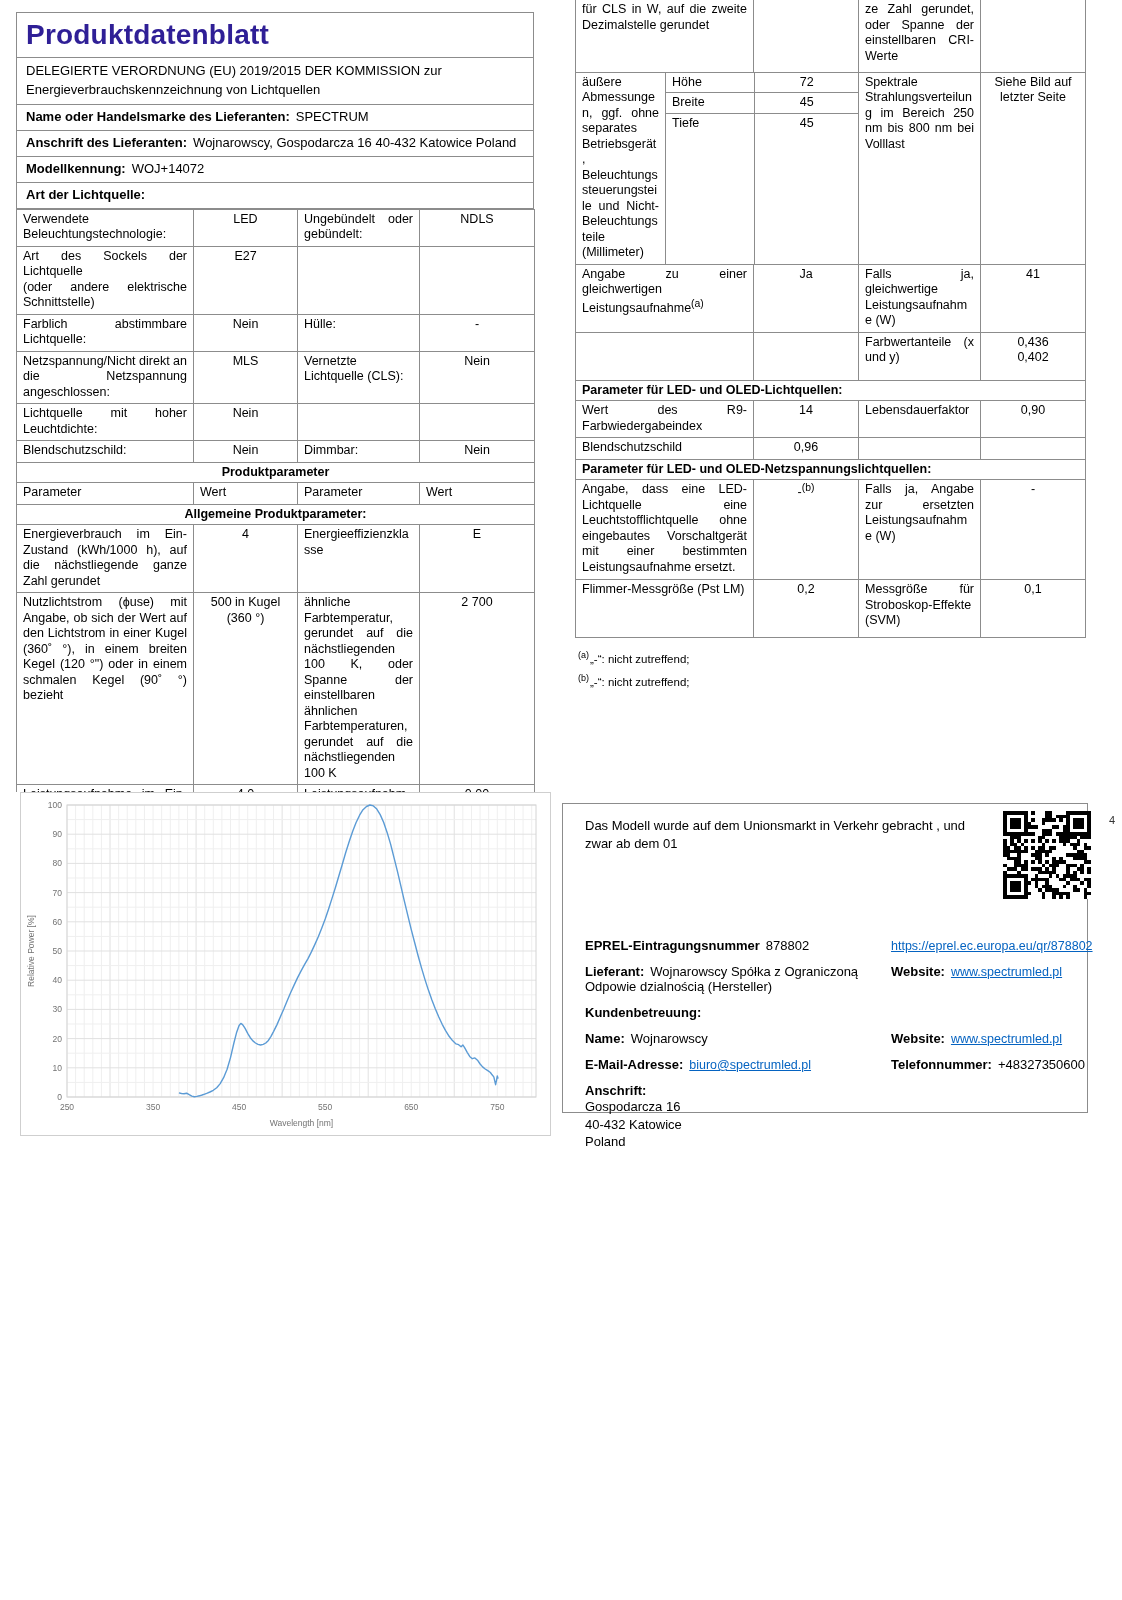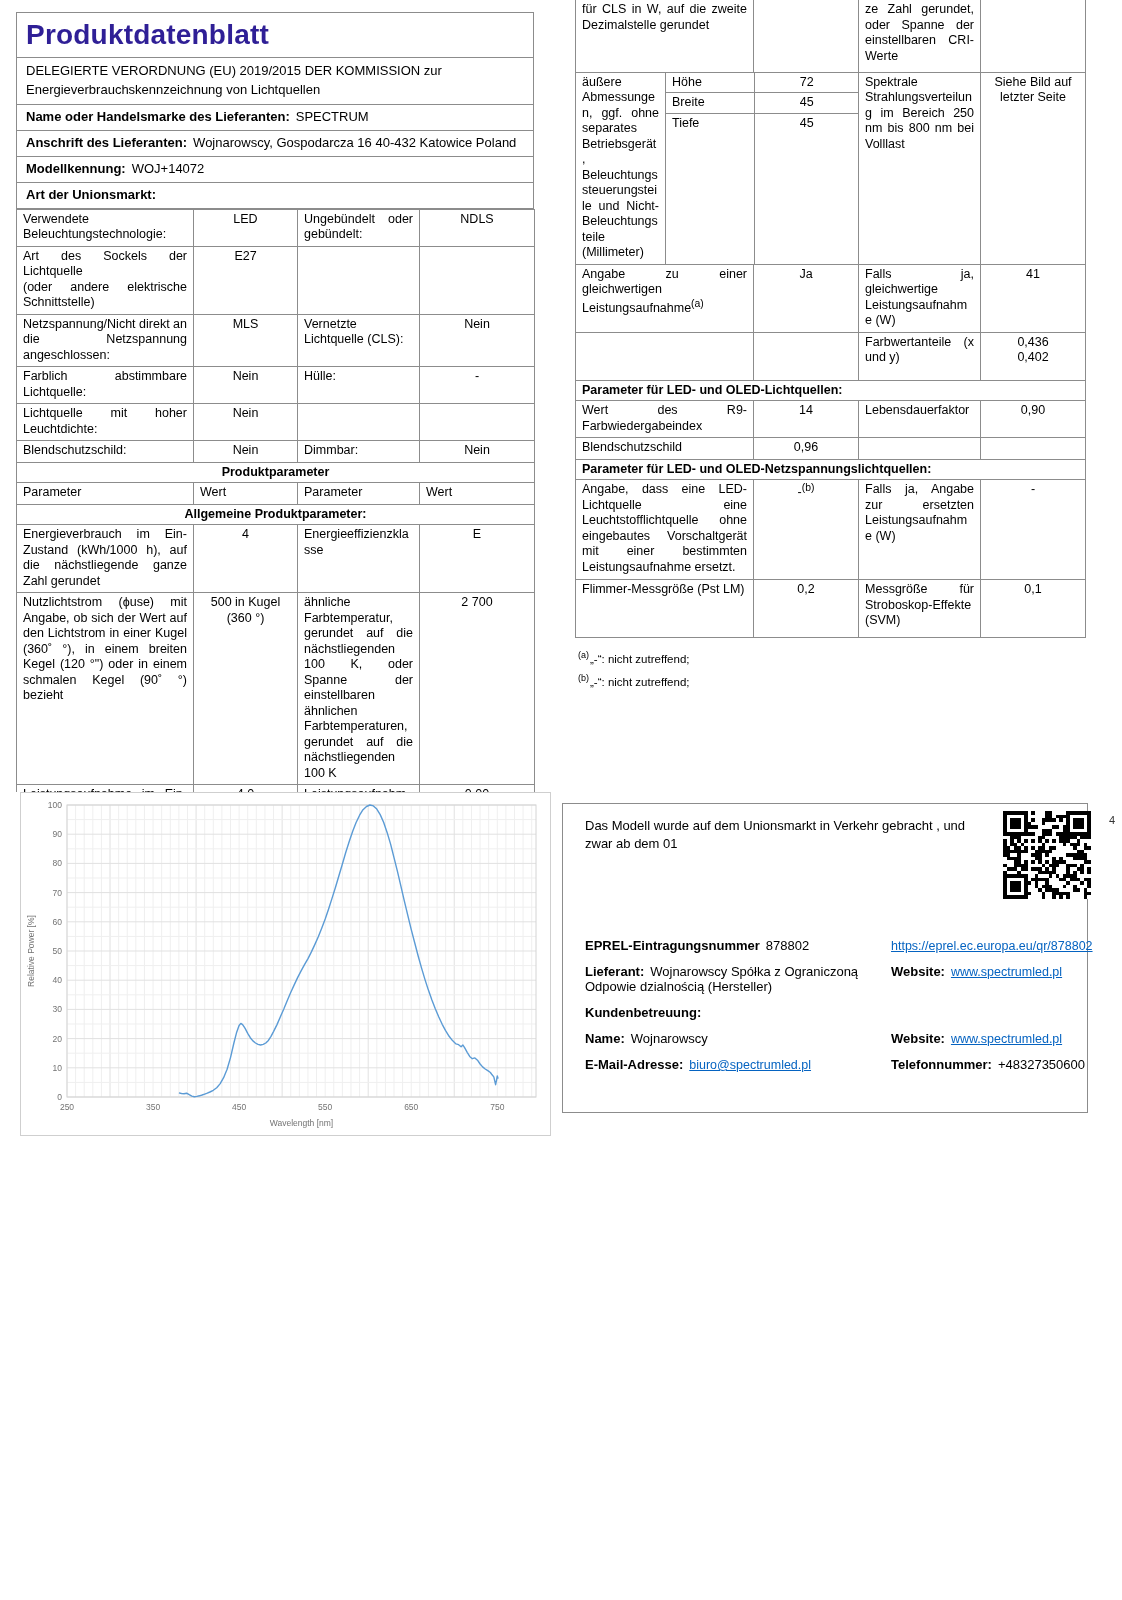--- a/index.html
+++ b/index.html
@@ -70,21 +70,21 @@
       <div class="hdr-row">
         <b class="lbl">Name oder Handelsmarke des Lieferanten:</b><span>SPECTRUM</span>
       </div>
       <div class="hdr-row">
         <b class="lbl">Anschrift des Lieferanten:</b><span>Wojnarowscy, Gospodarcza 16 40-432 Katowice Poland</span>
       </div>
       <div class="hdr-row">
         <b class="lbl">Modellkennung:</b><span>WOJ+14072</span>
       </div>
       <div class="hdr-row">
-        <b>Art der Unionsmarkt:</b>
+        <b>Art der Lichtquelle:</b>
       </div>
     </div>
 
     <table class="tbl">
       <colgroup>
           <col style="width:177px">
           <col style="width:104px">
           <col style="width:122px">
           <col style="width:115px">
         </colgroup>
@@ -95,31 +95,31 @@
           <td class="j">Ungebündelt oder gebündelt:</td>
           <td class="c">NDLS</td>
         </tr>
         <tr style="height:54px">
           <td class="j pre">Art des Sockels der Lichtquelle
 (oder andere elektrische Schnittstelle)</td>
           <td class="c">E27</td>
           <td class="j"></td>
           <td class="c"></td>
         </tr>
+        <tr style="height:32px">
+          <td class="j">Farblich abstimmbare Lichtquelle:</td>
+          <td class="c">Nein</td>
+          <td class="j">Hülle:</td>
+          <td class="c">-</td>
+        </tr>
         <tr style="height:44px">
           <td class="j">Netzspannung/Nicht direkt an die Netzspannung angeschlossen:</td>
           <td class="c">MLS</td>
           <td class="j">Vernetzte Lichtquelle (CLS):</td>
           <td class="c">Nein</td>
-        </tr>
-        <tr style="height:32px">
-          <td class="j">Farblich abstimmbare Lichtquelle:</td>
-          <td class="c">Nein</td>
-          <td class="j">Hülle:</td>
-          <td class="c">-</td>
         </tr>
         <tr style="height:33px">
           <td class="j">Lichtquelle mit hoher Leuchtdichte:</td>
           <td class="c">Nein</td>
           <td class="j"></td>
           <td class="c"></td>
         </tr>
         <tr style="height:20px">
           <td class="j">Blendschutzschild:</td>
           <td class="c">Nein</td>
@@ -728,15 +728,24 @@
 
     <div class="brow">
       <div>
         <b class="lbl">E-Mail-Adresse:</b><a class="lnk">biuro@spectrumled.pl</a>
       </div>
       <div>
         <b class="lbl">Telefonnummer:</b><span>+48327350600</span>
       </div>
     </div>
 
+    <div class="brow">
+      <div>
+        <b>Anschrift:</b>
+        <div class="addr">Gospodarcza 16
+40-432 Katowice
+Poland</div>
+      </div>
+      <div></div>
+    </div>
   </div>
 
 </div>
 
 </body></html>

